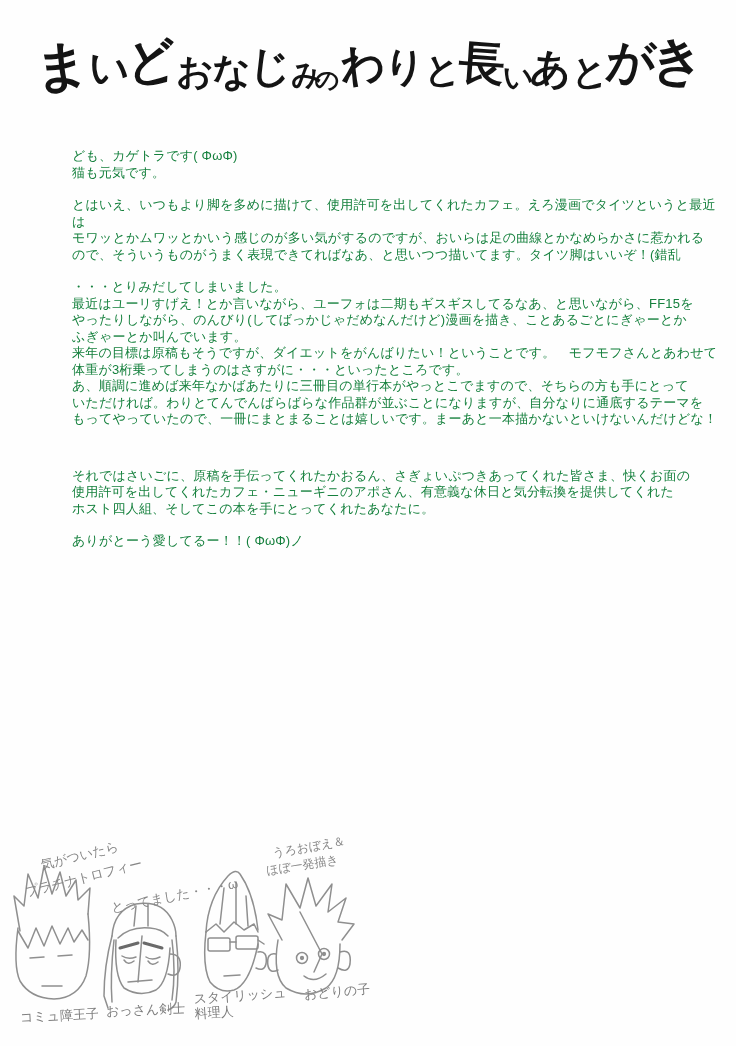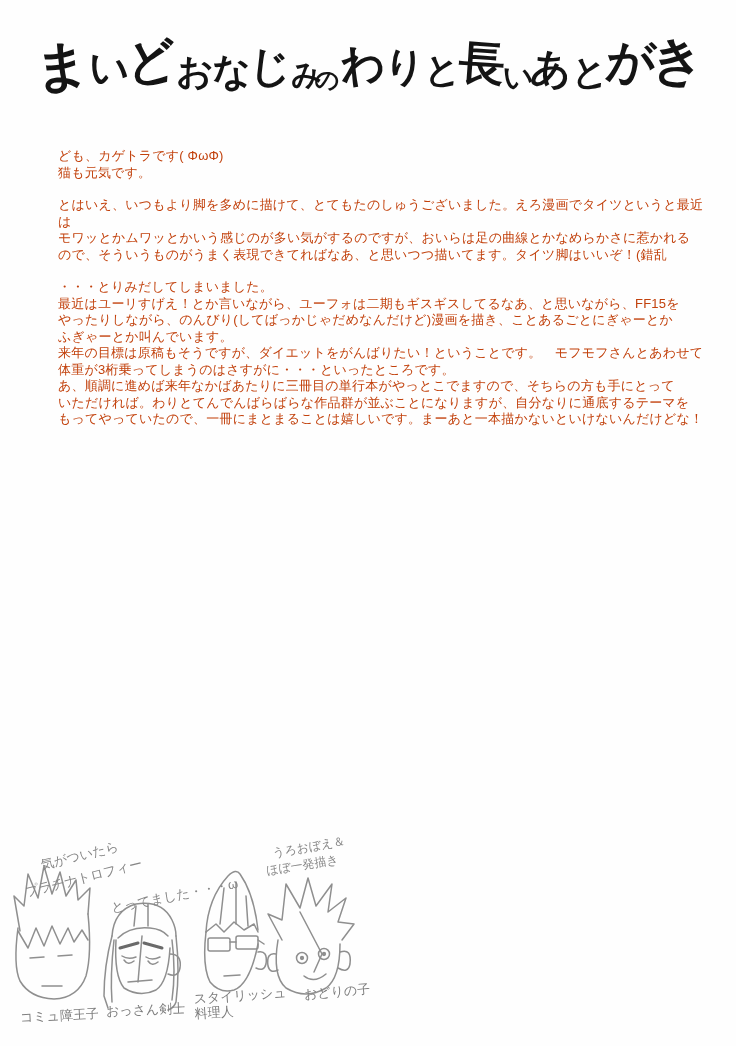--- a/index.html
+++ b/index.html
@@ -28,22 +28,22 @@
   .page-title span:nth-child(10){font-size:40px;transform:rotate(3deg) translateY(18px);}
   .page-title span:nth-child(11){font-size:36px;transform:rotate(-5deg) translateY(24px);}
   .page-title span:nth-child(12){font-size:46px;transform:rotate(4deg) translateY(12px);}
   .page-title span:nth-child(13){font-size:30px;transform:rotate(-3deg) translateY(34px);}
   .page-title span:nth-child(14){font-size:40px;transform:rotate(6deg) translateY(20px);}
   .page-title span:nth-child(15){font-size:36px;transform:rotate(-6deg) translateY(26px);}
   .page-title span:nth-child(16){font-size:48px;transform:rotate(5deg) translateY(10px);}
   .page-title span:nth-child(17){font-size:52px;transform:rotate(-4deg) translateY(6px);}
   
   .content{
-    position:absolute;left:58px;top:148px;width:648px;
-    color:#c2410c;font-size:13px;line-height:16.5px;
+    position:absolute;left:72px;top:148px;width:648px;
+    color:#15803d;font-size:13px;line-height:16.5px;
     letter-spacing:0.2px;
   }
   .para{white-space:pre-line;margin:0 0 16px 0;}
   .para.gap-lg{margin-bottom:40px;}
   
   .sketch-area{position:absolute;left:10px;top:836px;width:420px;height:210px;}
   .sketch-area svg{position:absolute;left:0;top:0;}
   .hand{position:absolute;color:#868686;font-size:13px;white-space:pre-line;line-height:15px;}
   .note-l1{left:30px;top:12px;transform:rotate(-14deg);}
   .note-l2{left:14px;top:34px;transform:rotate(-14deg);}
@@ -75,32 +75,36 @@
     <span>い</span>
     <span>あ</span>
     <span>と</span>
     <span>が</span>
     <span>き</span>
   </div>
 
 <div class="content">
   <p class="para">ども、カゲトラです( ΦωΦ)
 猫も元気です。</p>
-  <p class="para">とはいえ、いつもより脚を多めに描けて、とてもたのしゅうございました。えろ漫画でタイツというと最近は
+  <p class="para">とはいえ、いつもより脚を多めに描けて、使用許可を出してくれたカフェ。えろ漫画でタイツというと最近は
 モワッとかムワッとかいう感じのが多い気がするのですが、おいらは足の曲線とかなめらかさに惹かれる
 ので、そういうものがうまく表現できてればなあ、と思いつつ描いてます。タイツ脚はいいぞ！(錯乱</p>
   <p class="para gap-lg">・・・とりみだしてしまいました。
 最近はユーリすげえ！とか言いながら、ユーフォは二期もギスギスしてるなあ、と思いながら、FF15を
 やったりしながら、のんびり(してばっかじゃだめなんだけど)漫画を描き、ことあるごとにぎゃーとか
 ふぎゃーとか叫んでいます。
 来年の目標は原稿もそうですが、ダイエットをがんばりたい！ということです。　モフモフさんとあわせて
 体重が3桁乗ってしまうのはさすがに・・・といったところです。
 あ、順調に進めば来年なかばあたりに三冊目の単行本がやっとこでますので、そちらの方も手にとって
 いただければ。わりとてんでんばらばらな作品群が並ぶことになりますが、自分なりに通底するテーマを
 もってやっていたので、一冊にまとまることは嬉しいです。まーあと一本描かないといけないんだけどな！</p>
+  <p class="para">それではさいごに、原稿を手伝ってくれたかおるん、さぎょいぷつきあってくれた皆さま、快くお面の
+使用許可を出してくれたカフェ・ニューギニのアポさん、有意義な休日と気分転換を提供してくれた
+ホスト四人組、そしてこの本を手にとってくれたあなたに。</p>
+  <p class="para">ありがとーう愛してるー！！( ΦωΦ)ノ</p>
 </div>
 
 <div class="sketch-area">
   <svg width="420" height="210" viewBox="0 0 420 210" fill="none" stroke="#8f8f8f" stroke-width="1.5" stroke-linecap="round" stroke-linejoin="round">
 
     <g>
       <path d="M10,95 L4,60 L14,70 L18,38 L28,62 L34,30 L42,58 L50,36 L56,60 L66,44 L68,64 L80,52 L78,78"></path>
       <path d="M8,92 Q3,130 10,145 Q20,162 44,163 Q68,162 76,140 Q82,118 78,78"></path>
       <path d="M8,95 L18,112 L26,92 L34,110 L42,90 L50,108 L58,92 L64,106 L72,94 L78,104"></path>
       <path d="M20,122 L34,121"></path>

